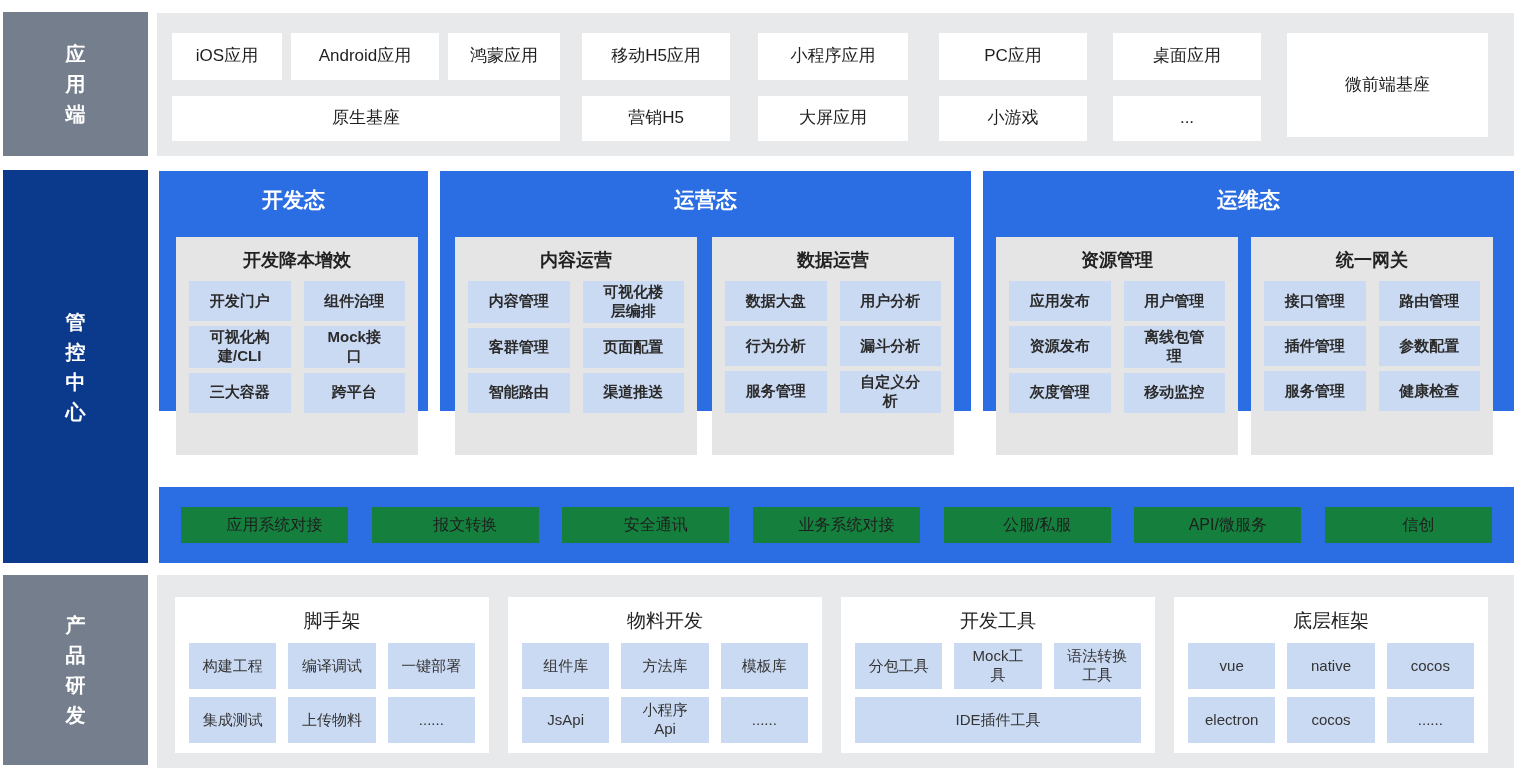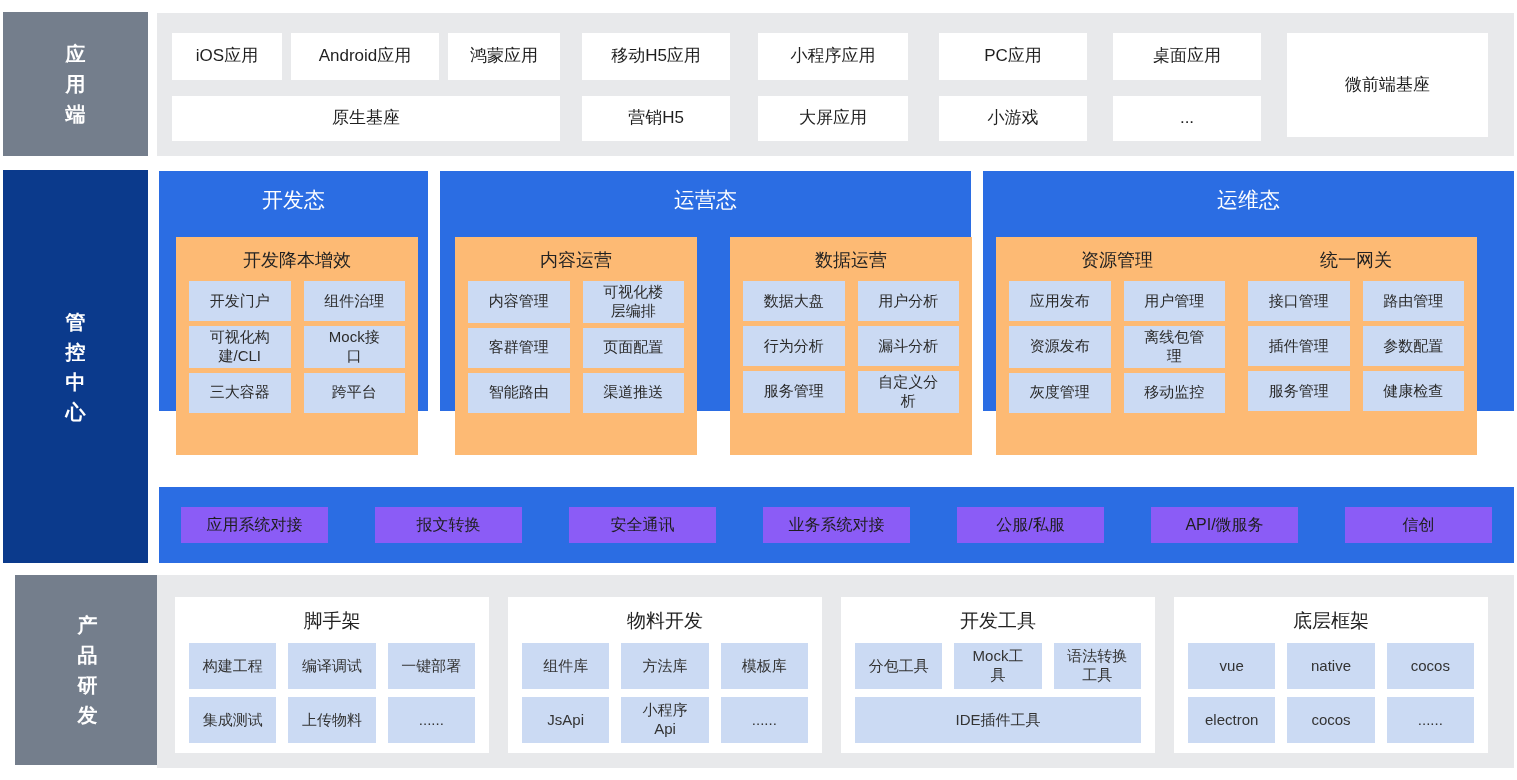--- a/index.html
+++ b/index.html
@@ -9,43 +9,43 @@
     position:relative;overflow:hidden;color:#1f1f1f;
   }
   
   .side{
     position:absolute;left:3px;width:145px;
     display:flex;align-items:center;justify-content:center;
     color:#fff;font-weight:bold;font-size:20px;
   }
   .side-app{top:12px;height:144px;background:#747E8C;}
   .side-control{top:170px;height:393px;background:#0B3A8C;}
-  .side-product{top:575px;height:190px;background:#747E8C;margin-left:12px;}
+  .side-product{top:575px;height:190px;background:#747E8C;}
   .vtext{width:1.2em;line-height:1.5;text-align:center;word-break:break-all;}
 
   
   .app-area{
     position:absolute;left:157px;top:13px;width:1357px;height:143px;
     background:#E8E9EB;
   }
   .abox{
     position:absolute;background:#ffffff;
     display:flex;align-items:center;justify-content:center;
     font-size:17px;text-align:center;line-height:1.2;
   }
 
   
   .blue-box{
-    position:absolute;top:171px;height:240px;background:#2B6DE3;
+    position:absolute;top:171px;height:240px;background:#2B6DE3;font-weight:bold;
   }
   .blue-title{
     color:#ffffff;font-size:21px;text-align:center;margin-top:15px;
   }
   .wcard{
-    position:absolute;background:#fdba74;height:218px;top:66px;
+    position:absolute;background:#e5e5e5;height:218px;top:66px;
     box-sizing:border-box;
   }
   .card-title{
     font-size:18px;text-align:center;padding:11px 0 9px;color:#222;
   }
   .chips{
     display:grid;grid-template-columns:1fr 1fr;gap:5px 13px;padding:0 13px;
   }
   .chip{
     background:#CBDAF3;min-height:40px;
@@ -55,23 +55,23 @@
   }
 
   
   .int-bar{
     position:absolute;left:159px;top:487px;width:1355px;height:76px;
     background:#2B6DE3;box-sizing:border-box;
     display:flex;align-items:center;justify-content:space-between;
     padding:0 22px;
   }
   .int-box{
-    width:147px;height:36px;background:#8b5cf6;
-    display:flex;align-items:center;justify-content:center;
-    font-size:16px;color:#1e1e1e;
+    width:147px;height:36px;background:#15803d;
+    display:flex;align-items:center;justify-content:center;
+    font-size:16px;color:#1e1e1e;padding-left:20px;
   }
 
   
   .prod-area{
     position:absolute;left:157px;top:575px;width:1357px;height:193px;
     background:#E8E9EB;box-sizing:border-box;
     display:flex;justify-content:space-between;
     padding:22px 26px 15px 18px;
     align-items:flex-end;
   }
@@ -145,21 +145,21 @@
     <div class="chips">
       <div class="chip">内容管理</div>
       <div class="chip">可视化楼
 层编排</div>
       <div class="chip">客群管理</div>
       <div class="chip">页面配置</div>
       <div class="chip">智能路由</div>
       <div class="chip">渠道推送</div>
     </div>
   </div>
-  <div class="wcard" style="left:290px;width:242px">
+  <div class="wcard" style="left:272px;width:242px">
     <div class="card-title">数据运营</div>
     <div class="chips">
       <div class="chip">数据大盘</div>
       <div class="chip">用户分析</div>
       <div class="chip">行为分析</div>
       <div class="chip">漏斗分析</div>
       <div class="chip">服务管理</div>
       <div class="chip">自定义分
 析</div>
     </div>
@@ -173,21 +173,21 @@
     <div class="chips">
       <div class="chip">应用发布</div>
       <div class="chip">用户管理</div>
       <div class="chip">资源发布</div>
       <div class="chip">离线包管
 理</div>
       <div class="chip">灰度管理</div>
       <div class="chip">移动监控</div>
     </div>
   </div>
-  <div class="wcard" style="left:252px;width:242px">
+  <div class="wcard" style="left:268px;width:242px">
     <div class="card-title">统一网关</div>
     <div class="chips">
       <div class="chip">接口管理</div>
       <div class="chip">路由管理</div>
       <div class="chip">插件管理</div>
       <div class="chip">参数配置</div>
       <div class="chip">服务管理</div>
       <div class="chip">健康检查</div>
     </div>
   </div>

